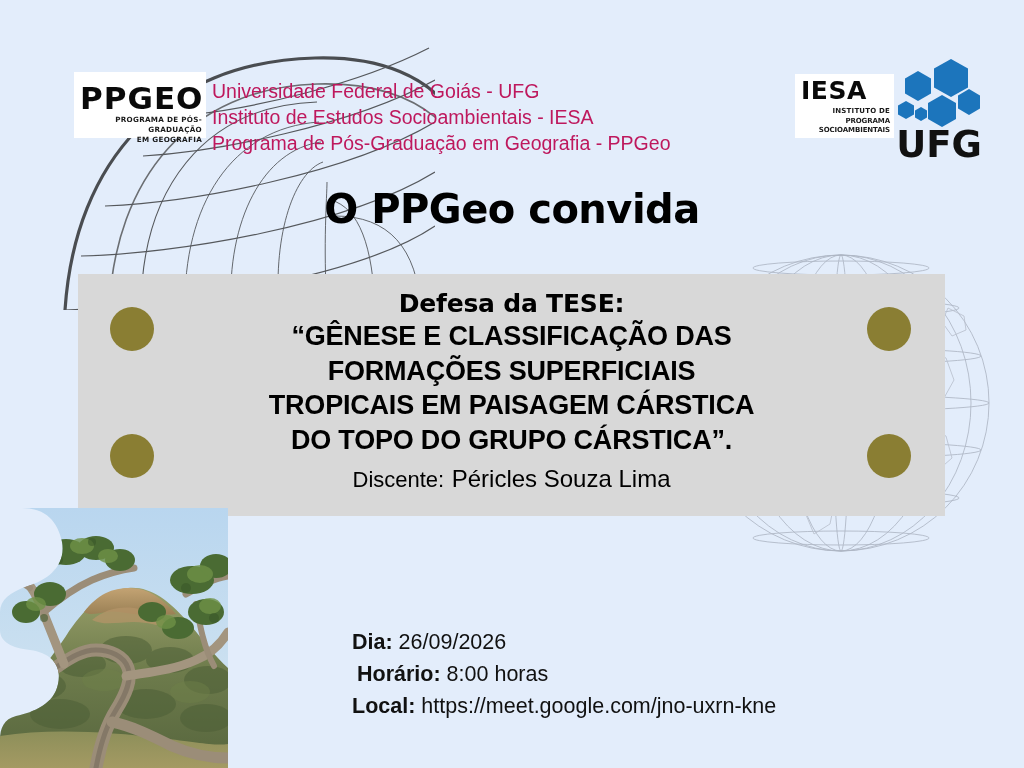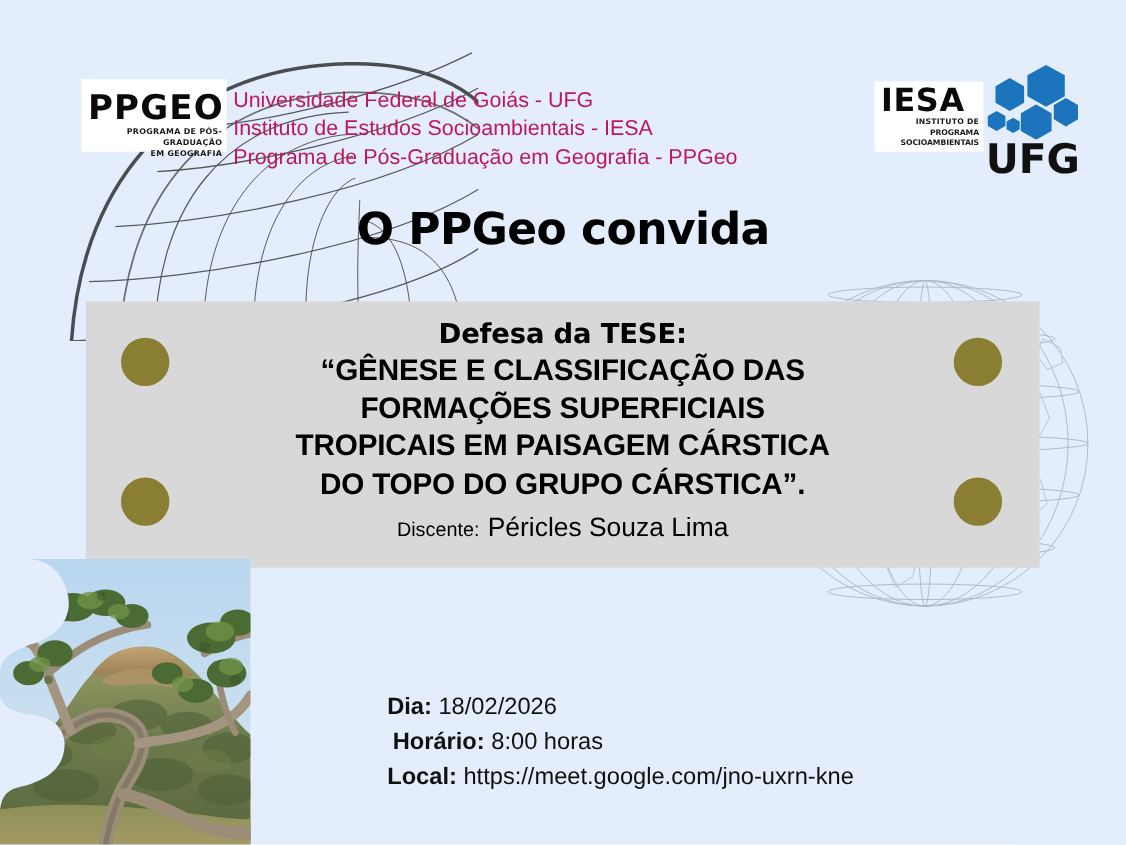--- a/index.html
+++ b/index.html
@@ -73,21 +73,21 @@
     top: 74px;
     width: 99px;
     height: 64px;
     background: #ffffff;
     box-sizing: border-box;
     padding: 1px 4px 2px 6px;
   }
   .iesa-logo .iesa-main {
     font-family: "DejaVu Sans", sans-serif;
     font-weight: 700;
-    font-size: 29px;
+    font-size: 25px;
     letter-spacing: 0.5px;
     line-height: 32px;
     color: #0a0a0a;
   }
   .iesa-logo .iesa-sub1,
   .iesa-logo .iesa-sub2 {
     font-family: "DejaVu Sans", sans-serif;
     font-weight: 700;
     font-size: 7px;
     letter-spacing: 0.2px;
@@ -190,21 +190,21 @@
     color: #000000;
     letter-spacing: -0.2px;
   }
   .panel-text .discente {
     margin-top: 4px;
     font-size: 27px;
     line-height: 34px;
     color: #000000;
     text-align: center;
   }
-  .panel-text .discente .d-label { font-size: 18px; }
+  .panel-text .discente .d-label { font-size: 22px; }
   .panel-text .discente .d-name  { font-size: 24px; }
 
   
   .photo {
     position: absolute;
     left: 0;
     top: 508px;
     width: 228px;
     height: 260px;
     overflow: hidden;
@@ -462,21 +462,21 @@
           <circle cx="214" cy="110" r="5"></circle>
           <circle cx="44" cy="110" r="4"></circle>
         </g>
       </g>
     </svg>
   </div>
 
   <div class="info">
     <span class="row">
       <span class="k">Dia:</span>
-      <span>18/02/2026</span>
+      <span>26/09/2026</span>
     </span>
     <span class="row row-horario">
       <span class="k">Horário:</span>
       <span>8:00 horas</span>
     </span>
     <span class="row">
       <span class="k">Local:</span>
       <span>https://meet.google.com/jno-uxrn-kne</span>
     </span>
   </div>

